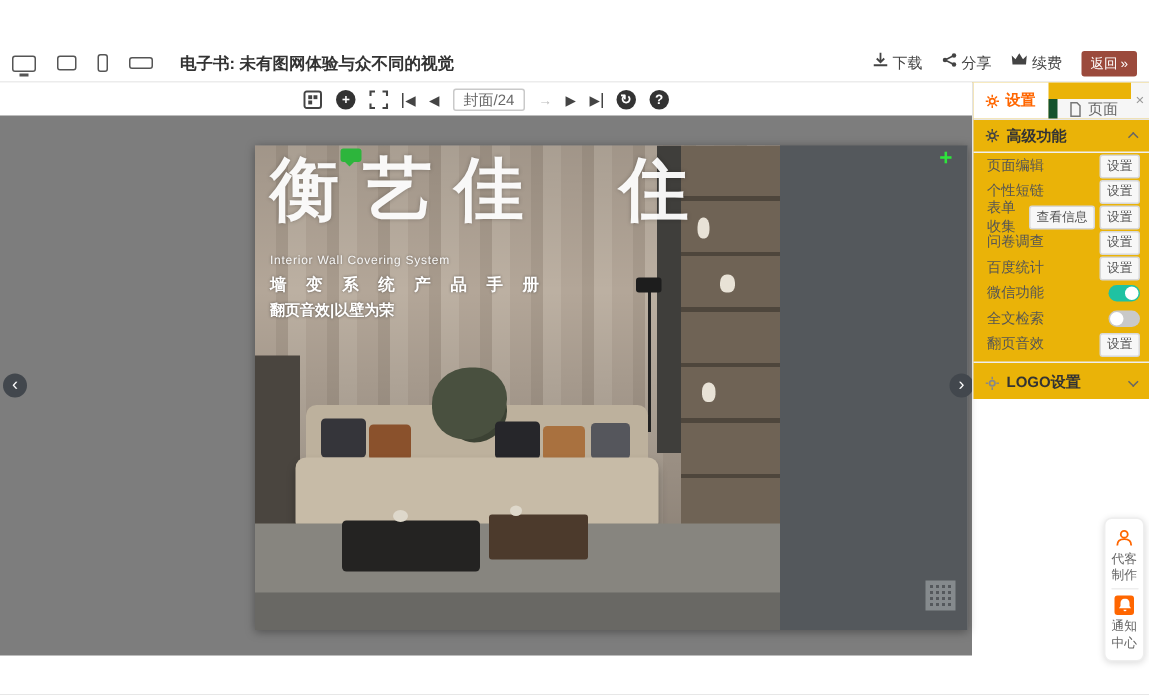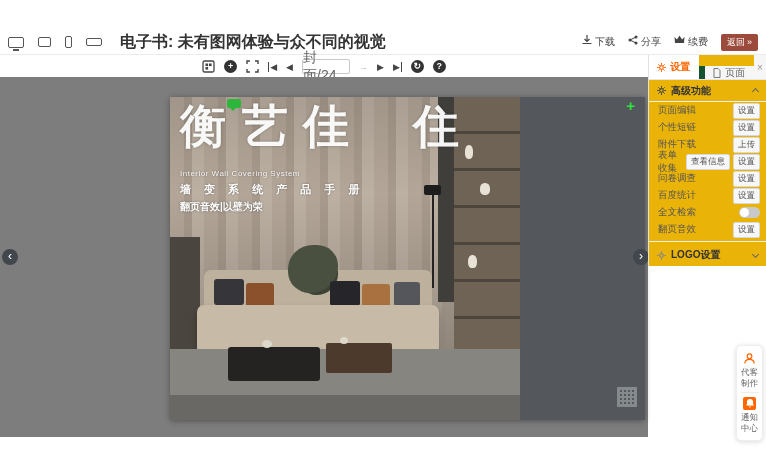--- a/index.html
+++ b/index.html
@@ -10,39 +10,39 @@
   
   .row1 { position:absolute; top:30px; left:0; right:0; height:25px; background:#fff;
     border-bottom:1px solid #ececec; display:flex; align-items:center; padding:0 8px; }
   .devices { display:flex; align-items:center; gap:14px; }
   .dev { border:1.4px solid #555; border-radius:2px; position:relative; }
   .dev.monitor { width:16px; height:11px; }
   .dev.monitor:after { content:""; position:absolute; left:4px; bottom:-4px; width:6px; height:2px; background:#555; }
   .dev.tablet { width:13px; height:10px; border-radius:2px; }
   .dev.phone { width:7px; height:12px; border-radius:2px; }
   .dev.banner { width:16px; height:8px; }
-  .doc-title { font-size:16px; font-weight:bold; color:#333; margin-left:18px; white-space:nowrap; }
+  .doc-title { font-size:11px; font-weight:bold; color:#333; margin-left:18px; white-space:nowrap; }
   .r1-actions { margin-left:auto; display:flex; align-items:center; gap:13px; }
   .act { display:flex; align-items:flex-start; gap:3px; font-size:10px; color:#444; cursor:pointer; }
   .act svg { display:block; }
   .back-chip { background:#9b4a3c; color:#fff; font-size:9px; padding:2px 6px; border-radius:2px;
     display:flex; align-items:center; gap:2px; cursor:pointer; }
 
   
   .row2 { position:absolute; top:56px; left:0; width:648px; height:21px; background:#fff;
     display:flex; align-items:center; justify-content:center; gap:9px; }
   .nico { display:flex; align-items:center; color:#444; font-size:9px; cursor:pointer; }
   .circle-ico { width:13px; height:13px; border-radius:50%; background:#333; color:#fff;
     display:flex; align-items:center; justify-content:center; font-size:9px; font-weight:bold; line-height:1; }
   .tri { font-size:9px; color:#444; }
   .tri.gray { color:#bbb; }
   .bar-l { border-left:1.6px solid #444; padding-left:1px; }
   .bar-r { border-right:1.6px solid #444; padding-right:1px; }
   .page-box { width:48px; height:15px; border:1px solid #c9c9c9; border-radius:2px; background:#fff;
-    font-size:14px; color:#666; display:flex; align-items:center; justify-content:center; }
+    font-size:10px; color:#666; display:flex; align-items:center; justify-content:center; }
 
   
   .workspace { position:absolute; top:77px; left:0; width:648px; height:360px; background:#7d7d7d; }
   .pager { position:absolute; width:16px; height:16px; border-radius:50%; background:#42474d;
     color:#fff; font-size:12px; line-height:15px; text-align:center; cursor:pointer; user-select:none; }
   .pager.left { left:2px; top:172px; }
   .pager.right { left:633px; top:172px; }
 
   
   .page { position:absolute; left:170px; top:20px; width:475px; height:323px;
@@ -298,35 +298,37 @@
 
     <div class="srow">
       <span class="lbl">页面编辑</span>
       <span class="sbtn">设置</span>
     </div>
     <div class="srow">
       <span class="lbl">个性短链</span>
       <span class="sbtn">设置</span>
     </div>
     <div class="srow">
-      <span class="lbl">附件下载</span>
-      <span class="sbtn">上传</span>
-    </div>
-    <div class="srow">
       <span class="lbl">表单收集</span>
       <span class="sbtn">查看信息</span>
       <span class="sbtn">设置</span>
     </div>
     <div class="srow">
       <span class="lbl">问卷调查</span>
       <span class="sbtn">设置</span>
     </div>
     <div class="srow">
       <span class="lbl">百度统计</span>
       <span class="sbtn">设置</span>
+    </div>
+    <div class="srow">
+      <span class="lbl">微信功能</span>
+      <span class="toggle on">
+          <span class="knob"></span>
+        </span>
     </div>
     <div class="srow">
       <span class="lbl">全文检索</span>
       <span class="toggle off">
           <span class="knob"></span>
         </span>
     </div>
     <div class="srow">
       <span class="lbl">翻页音效</span>
       <span class="sbtn">设置</span>

